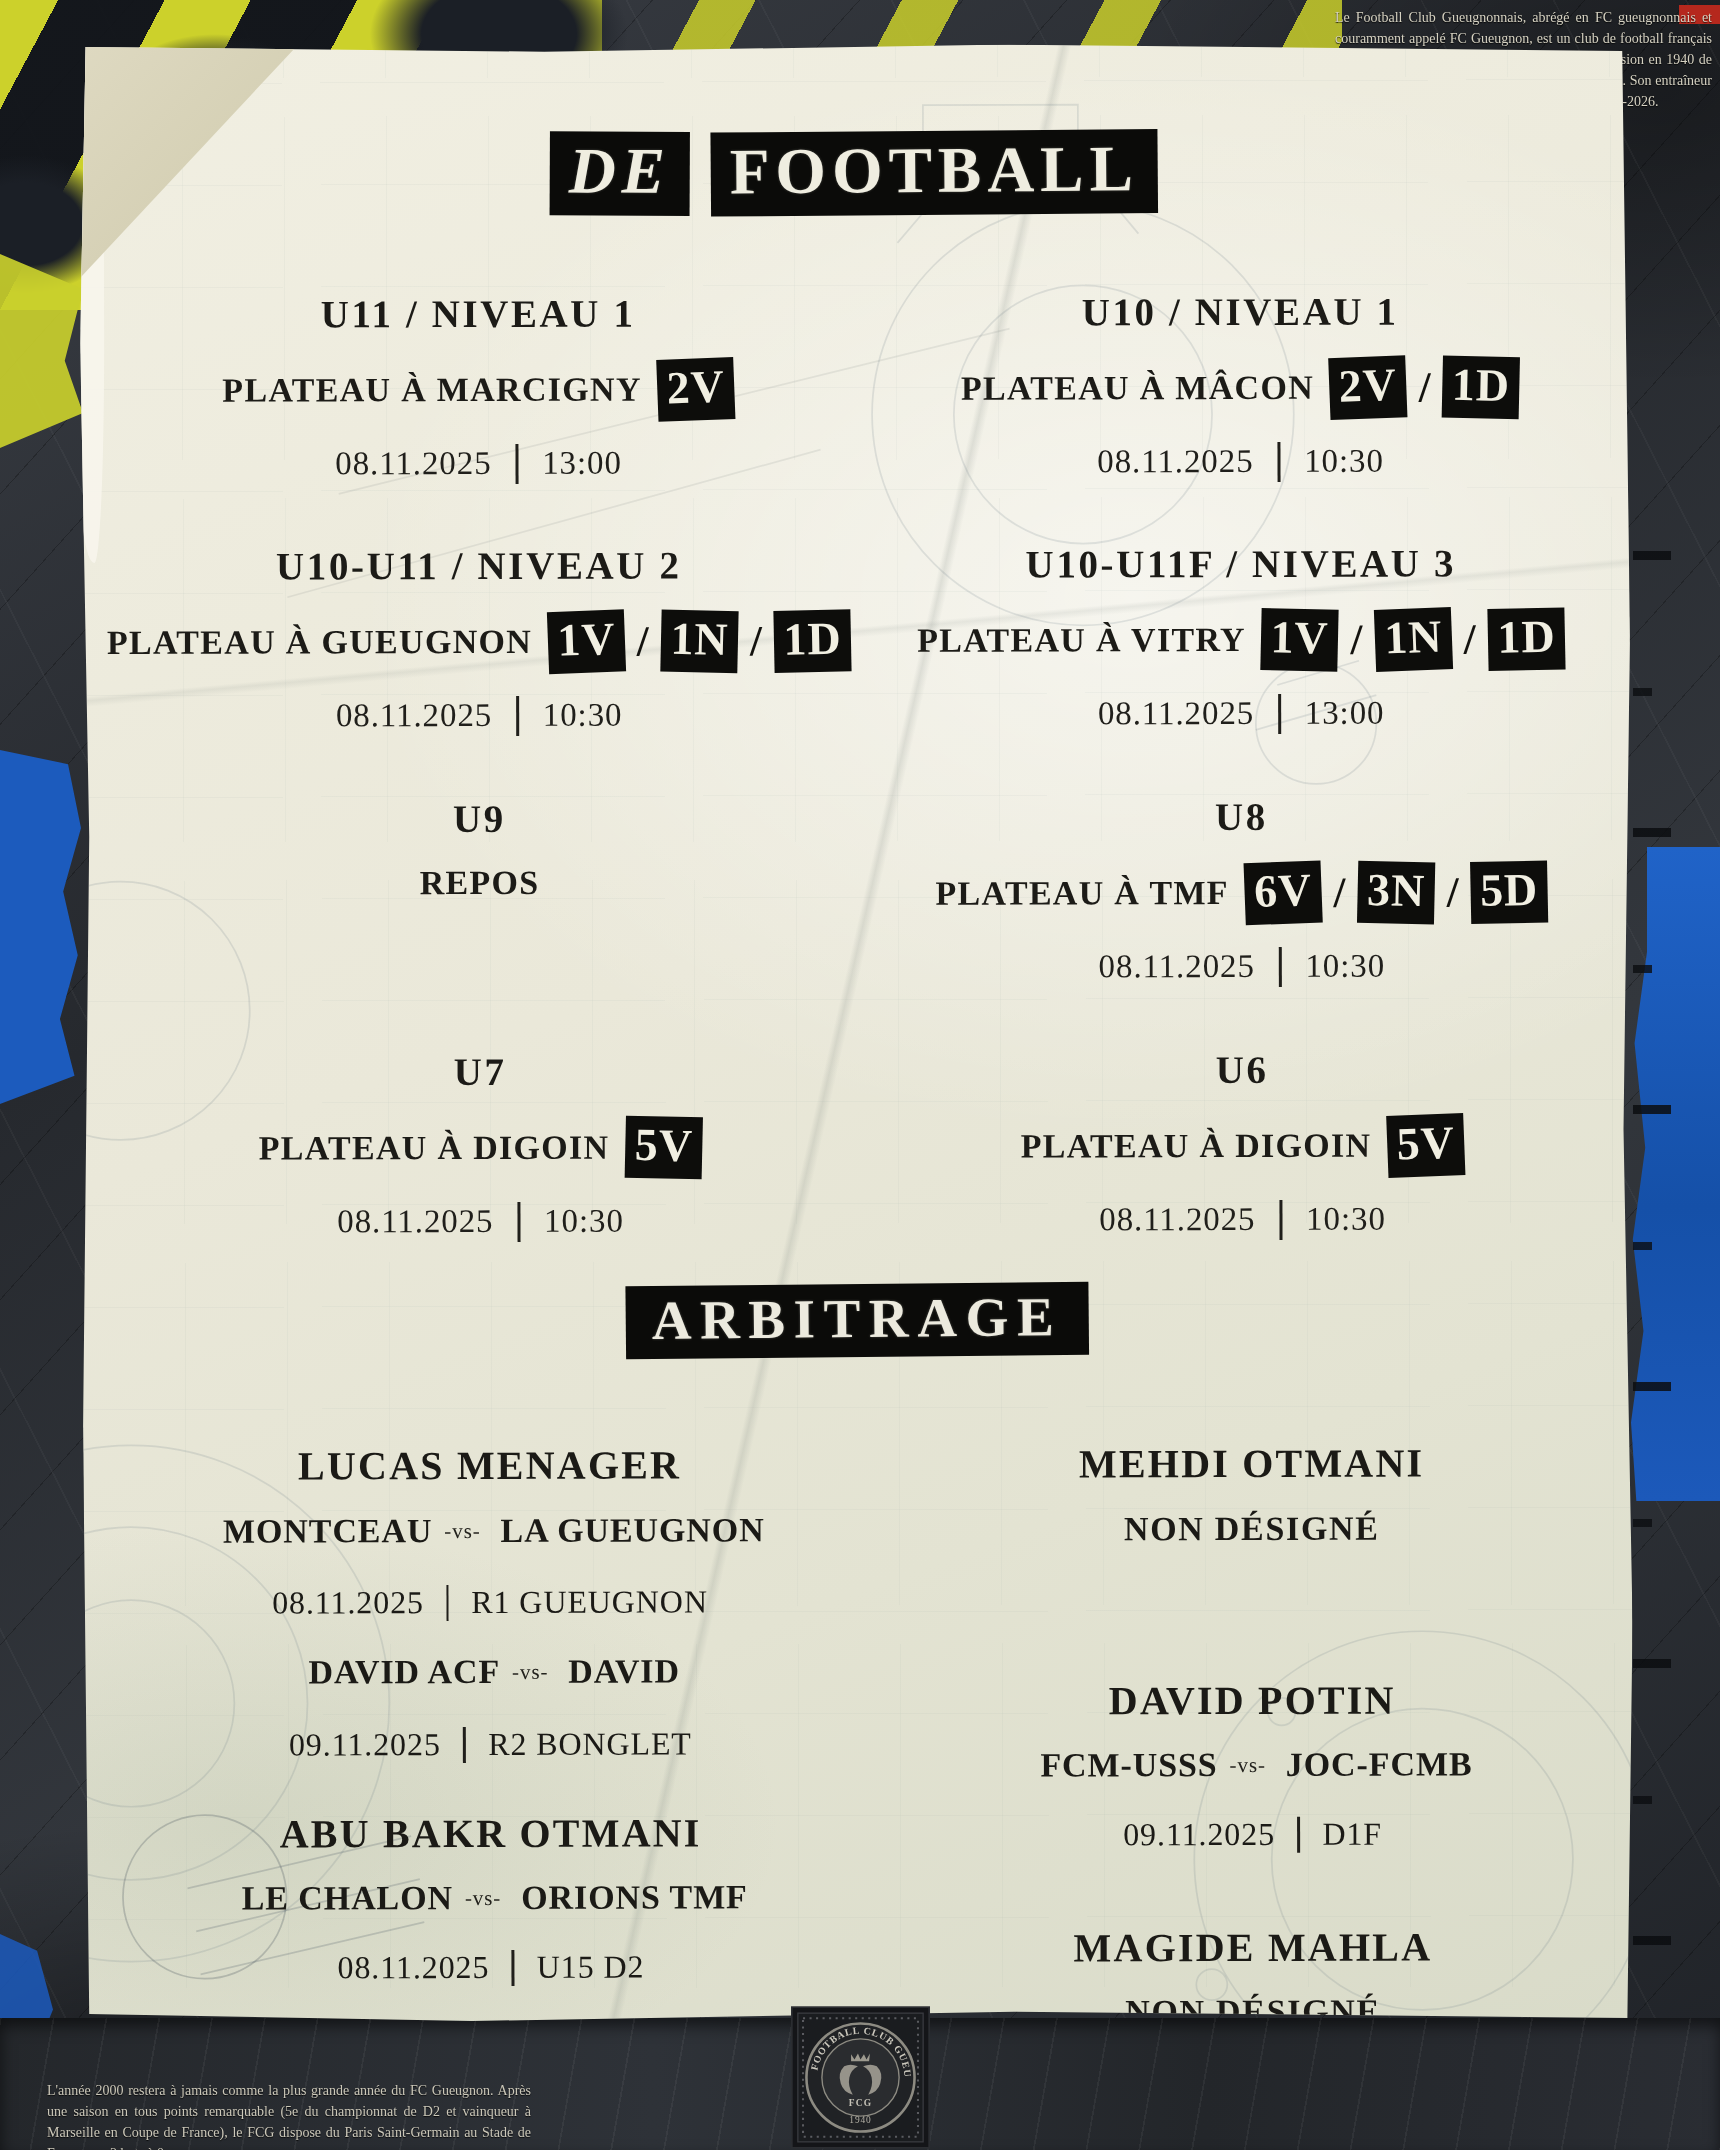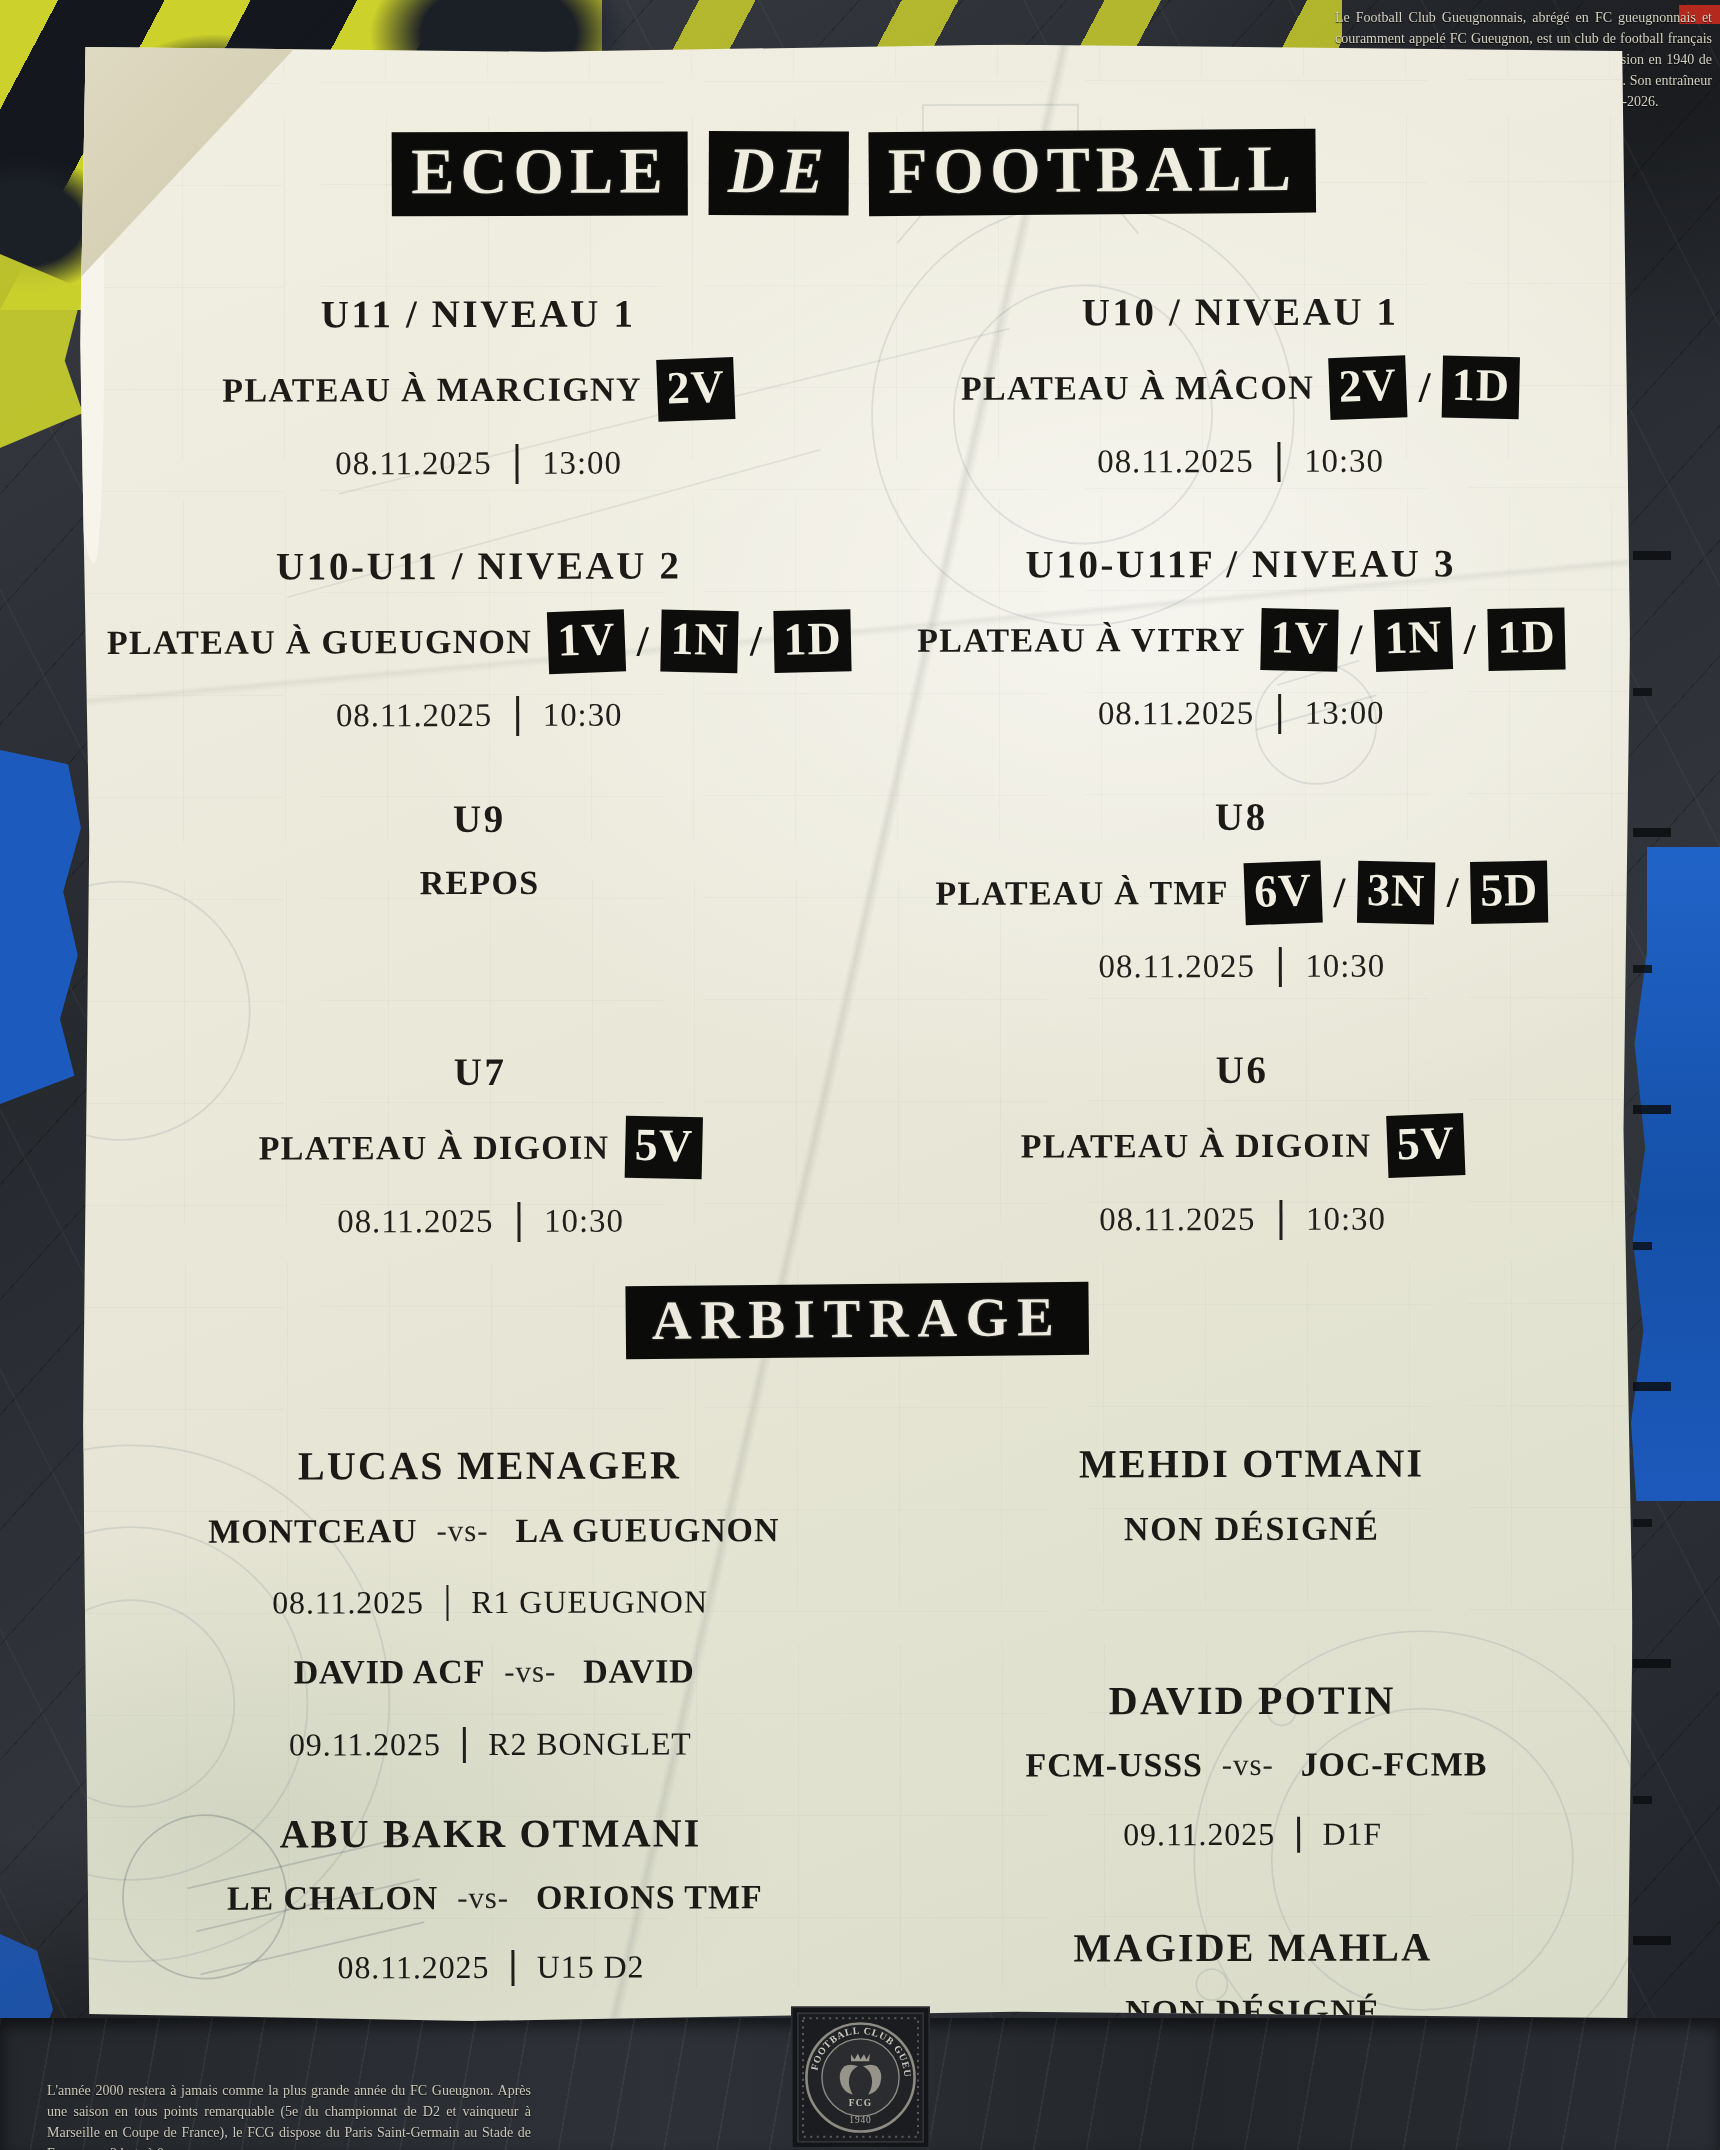--- a/index.html
+++ b/index.html
@@ -90,21 +90,21 @@
     padding:6px 9.5px 9.5px;letter-spacing:0.9px;}
   .stampbox.r1{transform:rotate(-2deg);}
   .stampbox.r2{transform:rotate(1.4deg);}
   .stampbox.r3{transform:rotate(-1deg);}
   .sep-slash{font-weight:bold;font-size:43px;color:#14130f;margin:0 -3.4px;}
   .when{display:flex;align-items:center;font-size:33px;letter-spacing:0.9px;color:#201f1b;}
   .bar{width:2.6px;height:40px;background:#201f1b;margin:0 24px;}
   .line{position:absolute;width:757px;text-align:center;color:#1b1a16;display:flex;justify-content:center;align-items:center;}
   .ref-name{font-weight:bold;font-size:40px;letter-spacing:2.2px;}
   .team{font-weight:bold;font-size:34px;letter-spacing:0.9px;white-space:nowrap;margin-left:8px;}
-  .vs{font-size:31px;letter-spacing:0.9px;margin:0 19px;color:#23221d;}
+  .vs{font-size:21px;letter-spacing:0.9px;margin:0 12px;color:#23221d;}
   .det{font-size:32px;letter-spacing:0.9px;}
   .det .bar{height:36px;margin:0 22.4px;}
   .status{font-weight:bold;font-size:34px;letter-spacing:1.7px;}
   .colL{left:28px;}  .colR{left:790px;}
   
   .badge{position:absolute;left:791px;top:2006px;width:139px;height:143px;}
 </style>
 </head>
 <body>
 
@@ -151,21 +151,20 @@
         <path d="M1390 745 l95 -28 m-120 80 l140 -40"></path>
       <circle cx="45" cy="1120" r="150"></circle>
       <path d="M980 70 h180 v90 h-180 z M1010 160 l-60 70 m230 -70 l50 60"></path>
       <path d="M120 2140 l260 -60 m-250 110 l260 -60 m-255 110 l260 -60" stroke="rgba(70,80,95,.22)"></path>
       <circle cx="140" cy="2150" r="95" stroke="rgba(60,70,85,.25)"></circle>
       <path d="M300 520 L1080 330 M240 640 L860 470" stroke="rgba(120,130,125,.14)"></path>
     </g>
   </svg>
 
   <div class="stamp-title-row">
-    <span class="stamp-title t1">ECOLE</span>
     <span class="stamp-title t2">DE</span>
     <span class="stamp-title t3">FOOTBALL</span>
   </div>
 
   <div class="cell colL" style="top:245px;">
     <div class="cat">U11 / NIVEAU 1</div>
     <div class="venue-line">
       <span class="venue">PLATEAU À MARCIGNY</span>
       <span class="stampbox r1">2V</span>
     </div>

